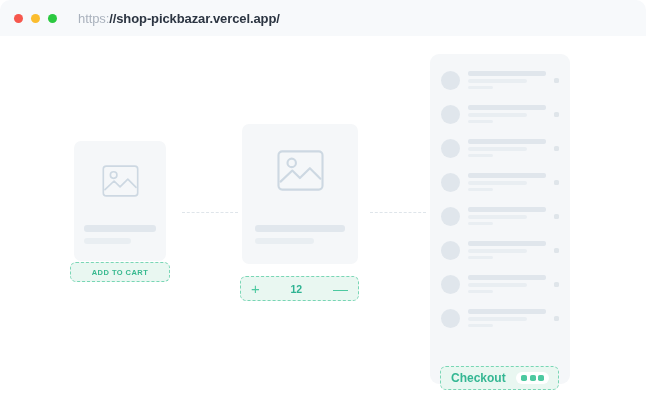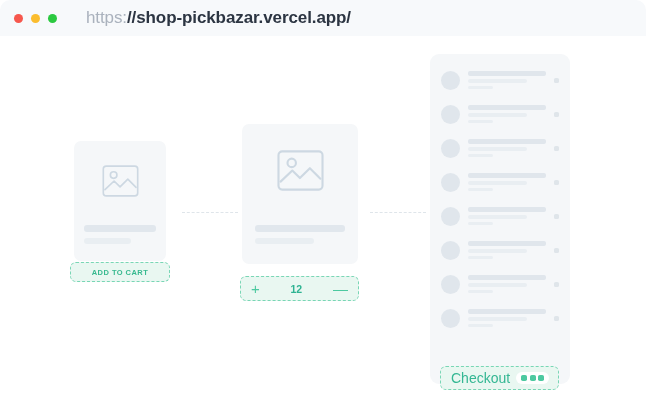--- a/index.html
+++ b/index.html
@@ -33,22 +33,22 @@
     padding-left: 14px;
   }
 
   .lights { display: flex; gap: 8px; align-items: center; }
   .light { width: 9px; height: 9px; border-radius: 50%; }
   .light.red    { background: #f6574d; }
   .light.yellow { background: #fbbd2e; }
   .light.green  { background: #2bc940; }
 
   #urlbar {
-    margin-left: 29px;
-    font-size: 17px;
+    margin-left: 21px;
+    font-size: 13px;
     letter-spacing: -0.1px;
     white-space: nowrap;
   }
   #url-scheme { color: #aab2bd; font-weight: 400; }
   #url-host   { color: #2c3542; font-weight: 700; }
 
   
   #canvas {
     position: absolute;
     left: 0; top: 36px;
@@ -177,22 +177,22 @@
 
   #checkout-btn {
     position: absolute;
     left: 440px; top: 330px;
     width: 119px; height: 24px;
     justify-content: space-between;
     padding: 0 9px 0 10px;
   }
   #checkout-label {
     color: #34b793;
-    font-size: 14px;
-    font-weight: 400;
+    font-size: 12px;
+    font-weight: 700;
   }
   .dots-pill {
     background: #ffffff;
     border-radius: 20px;
     padding: 3px 5px;
     display: flex;
     gap: 2.5px;
     align-items: center;
   }
   .dots-pill i {

